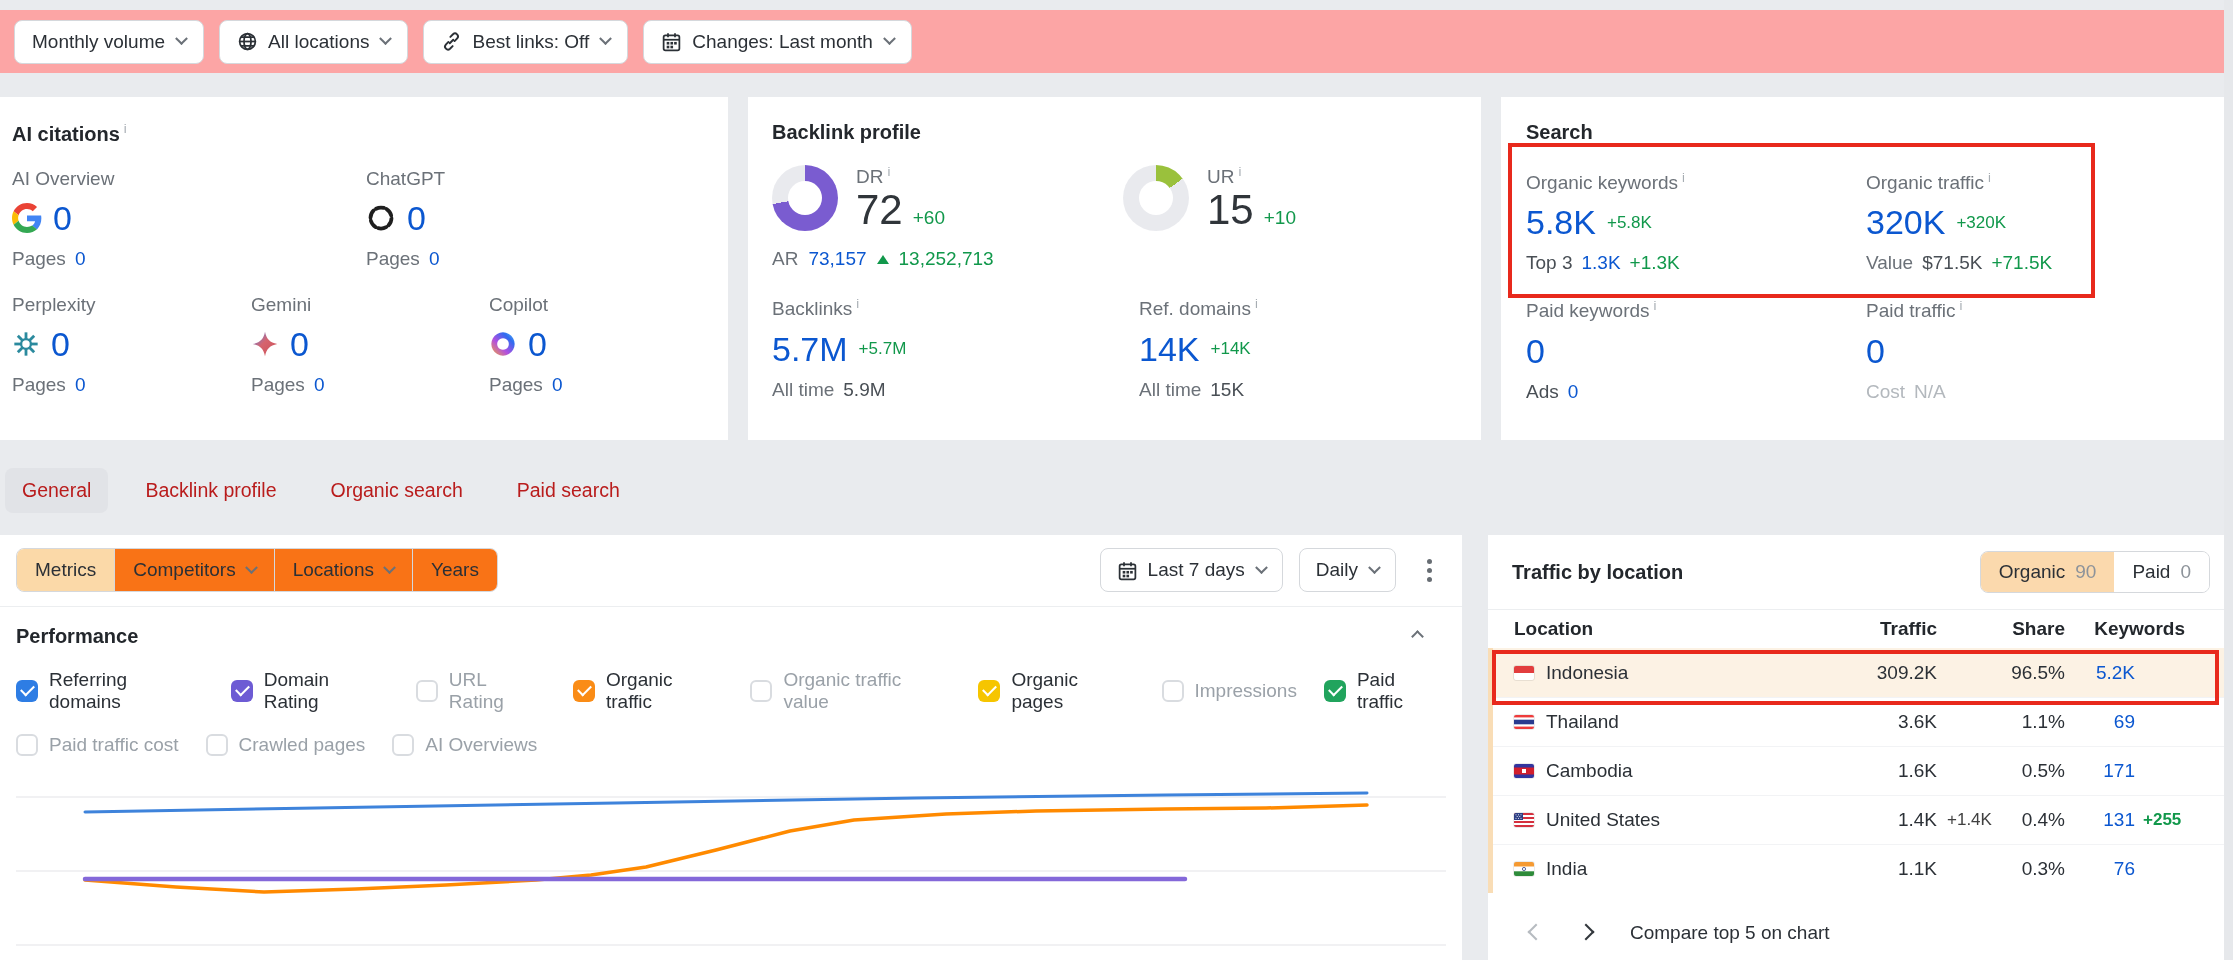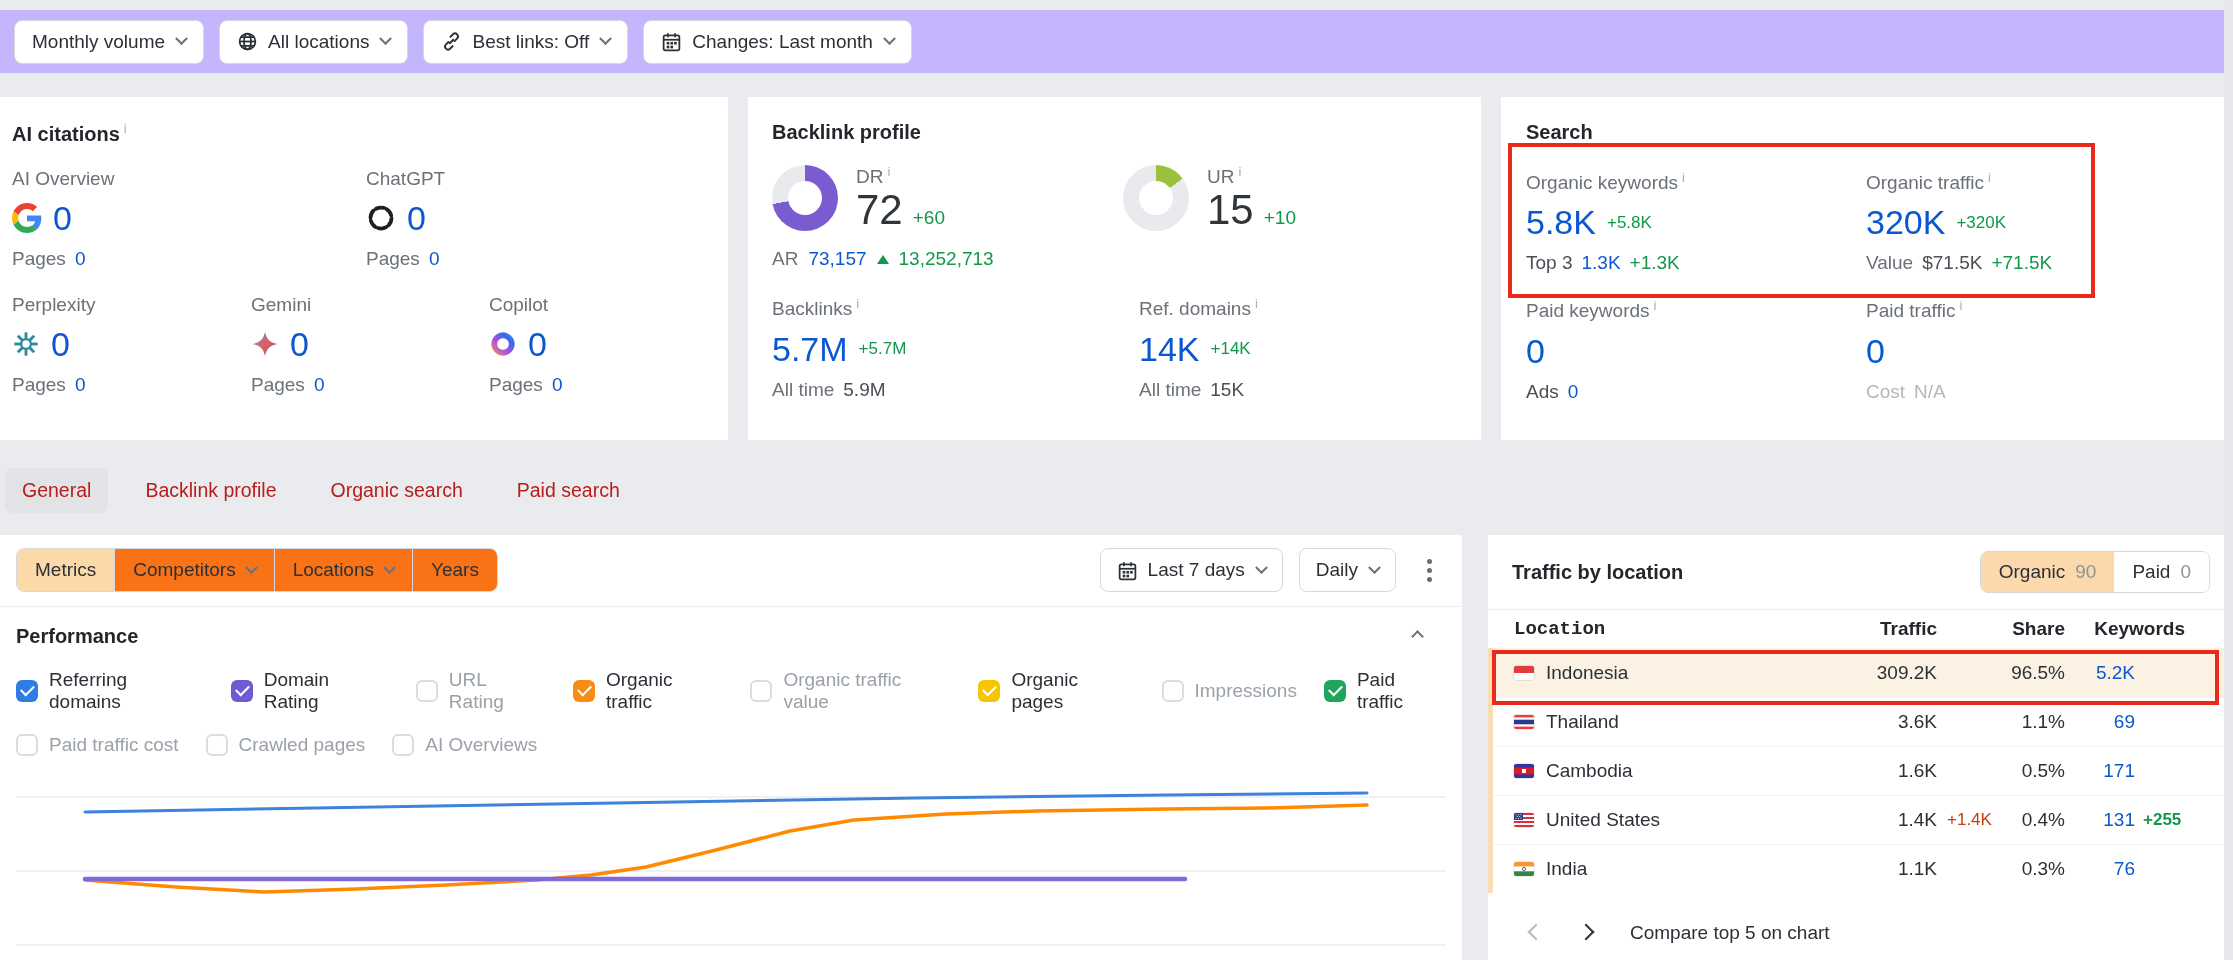--- a/index.html
+++ b/index.html
@@ -1,21 +1,21 @@
 <!DOCTYPE html>
 <html><head>
 <meta charset="utf-8">
 <style>
   * { margin:0; padding:0; box-sizing:border-box; }
   html,body { width:2233px; height:960px; }
   body { font-family:"Liberation Sans","DejaVu Sans",sans-serif; background:#e9ebee; color:#2b3036; }
   .canvas { position:relative; width:2233px; height:960px; overflow:hidden; }
 
   
-  .topbar { position:absolute; left:0; top:10px; width:2224px; height:63px; background:#c4b5fd;
+  .topbar { position:absolute; left:0; top:10px; width:2224px; height:63px; background:#fca5a5;
             display:flex; align-items:center; gap:15px; padding-left:14px; }
   .filter-btn { display:inline-flex; align-items:center; gap:10px; height:44px; padding:0 17px;
                 background:#fff; border:1px solid #d5d8dc; border-radius:8px; font-size:19px; color:#2b3036;
                 font-family:inherit; cursor:pointer; }
   .chev { width:9px; height:9px; border-right:2px solid #6b7178; border-bottom:2px solid #6b7178;
           transform:rotate(45deg) translate(-2px,-2px); display:inline-block; margin-left:2px; }
   .chev.up { transform:rotate(-135deg); }
   .icon16 { width:21px; height:21px; display:inline-block; }
 
   
@@ -103,32 +103,32 @@
   .tl-toggle { margin-left:auto; display:flex; border:1px solid #d5d8dc; border-radius:8px; overflow:hidden; height:42px; }
   .tl-toggle .tseg { display:flex; align-items:center; gap:10px; padding:0 18px; font-size:19px; color:#2b3036;
                      background:#fff; border:none; cursor:pointer; font-family:inherit; }
   .tl-toggle .tseg .cnt { color:#8d939a; }
   .tl-toggle .tseg.active { background:#fbd9ad; }
   .tl-divider { border-top:1px solid #eceef0; margin-top:16px; }
 
   .t-grid { display:grid; grid-template-columns:20px 12px 1fr 90px 68px 60px 70px 68px; align-items:center;
             padding:0 21px 0 26px; }
   .t-headrow { height:38px; font-size:19px; font-weight:700; color:#23272c; }
-  .t-headrow .h-loc { grid-column:1/4;font-family:Liberation Mono, monospace; }
+  .t-headrow .h-loc { grid-column:1/4; }
   .t-headrow .h-tr { grid-column:4; text-align:right; }
   .t-headrow .h-sh { grid-column:5/7; text-align:right; }
   .t-headrow .h-kw { grid-column:7/9; text-align:right; padding-right:18px; }
 
   .t-rows { position:relative; }
   .t-row { height:49px; font-size:19px; color:#2b3036; cursor:pointer; border-top:1px solid #f2f3f5; }
   .t-row.hl { background:#fcf2e4; border-top:none; }
   .t-row .flag { width:20px; height:14px; display:block; border-radius:2px; outline:1px solid rgba(0,0,0,.08); }
   .t-row .name { padding-left:0; }
   .t-row .tr { text-align:right; }
-  .t-row .td { text-align:left; padding-left:10px; font-size:17px; color:#c2410c; }
+  .t-row .td { text-align:left; padding-left:10px; font-size:17px; color:#404040; }
   .t-row .sh { grid-column:6; text-align:right; }
   .t-row .kw { text-align:right; color:#0b57d0; }
   .t-row .kd { text-align:left; padding-left:8px; font-size:17px; color:#11984b;font-weight:bold; }
   .row-strip { position:absolute; left:0; top:0; width:5px; height:245px; background:#f9ddb6; }
 
   .tl-footer { display:flex; align-items:center; gap:14px; padding:22px 0 0 30px; }
   .pager { width:36px; height:36px; background:none; border:none; cursor:pointer; position:relative; }
   .pager i { width:12px; height:12px; border-right:2.6px solid #32373c; border-bottom:2.6px solid #32373c; display:inline-block; }
   .pager.prev i { transform:rotate(135deg); border-color:#b6bbc0; }
   .pager.next i { transform:rotate(-45deg); }

